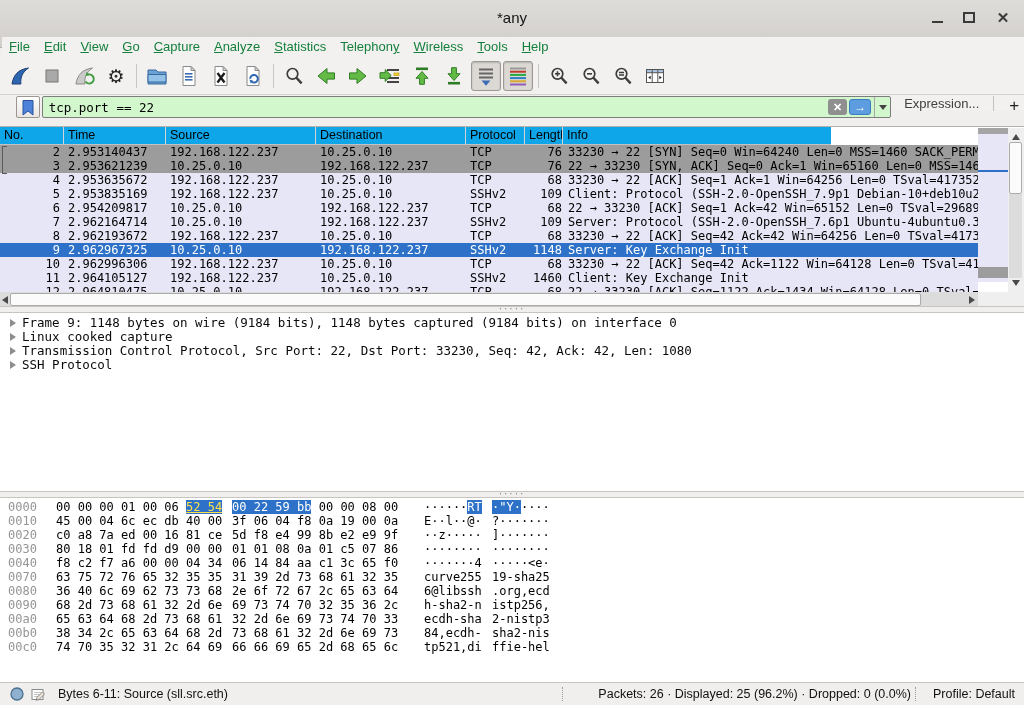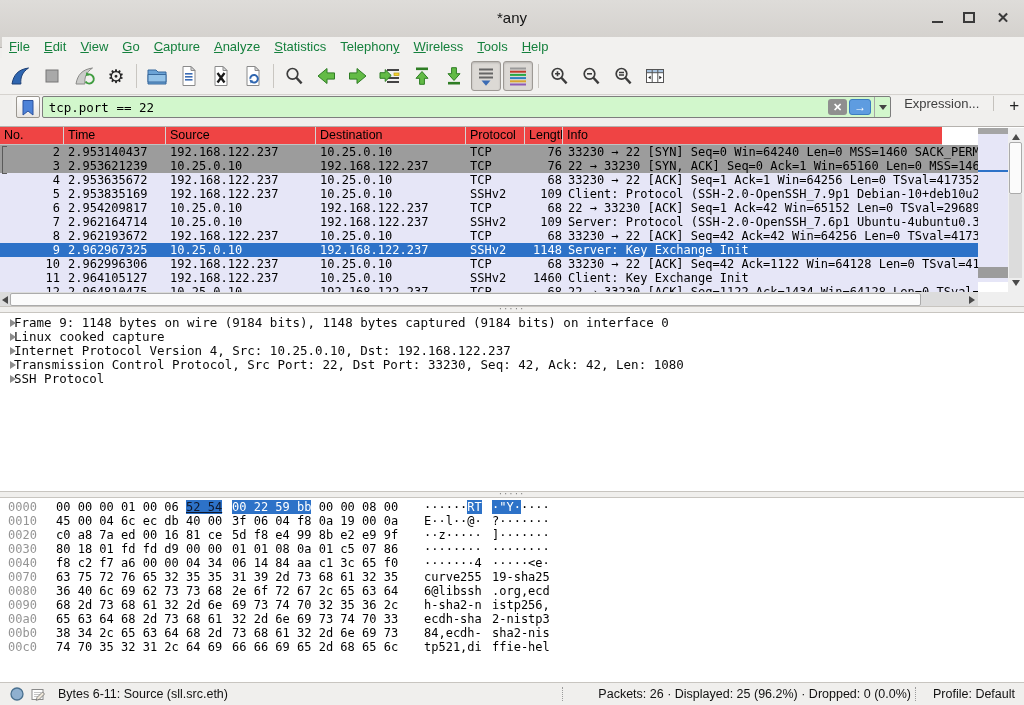--- a/index.html
+++ b/index.html
@@ -31,21 +31,21 @@
   #filter-text{font-family:"DejaVu Sans Mono",monospace;font-size:12.5px;color:#000;padding-left:6px;}
   #clear-btn{position:absolute;right:43px;top:2px;width:19px;height:16px;background:#8f8f8f;border-radius:3px;color:#fff;font-size:11px;font-weight:bold;display:flex;align-items:center;justify-content:center;}
   #apply-btn{position:absolute;right:19px;top:2px;width:22px;height:16px;background:#5e9ce0;border:1px solid #3c7cc0;border-radius:3px;color:#fff;font-size:12px;font-weight:bold;display:flex;align-items:center;justify-content:center;box-sizing:border-box;line-height:1;}
   #caret-btn{position:absolute;right:0;top:0;width:15px;height:20px;border-left:1px solid #a6a6a6;display:flex;align-items:center;justify-content:center;}
   .tri-down{width:0;height:0;border-left:4px solid transparent;border-right:4px solid transparent;border-top:5px solid #444;}
   #expression-label{margin-left:13px;font-size:13px;color:#404040;}
   #plus-sep{width:1px;height:15px;background:#c5c2bd;margin:0 10px 0 14px;}
   #plus-btn{font-size:17px;color:#222;width:20px;text-align:center;}
   
   #plist{position:absolute;left:0;top:126px;width:1024px;height:180px;background:#fff;border-top:1px solid #b5b2ae;box-sizing:content-box;}
-  #phead{position:absolute;left:0;top:0;width:942px;height:18px;background:#ef4444;border-bottom:1px solid #c2c2c2;box-sizing:border-box;}
+  #phead{position:absolute;left:0;top:0;width:831px;height:18px;background:#0ea5e9;border-bottom:1px solid #c2c2c2;box-sizing:border-box;}
   .hcell{position:absolute;top:0;height:17px;padding:1px 0 0 4px;font-size:12.5px;color:#000;border-right:1px solid #d4d4d4;overflow:hidden;white-space:nowrap;box-sizing:border-box;}
   .hc0{left:0;width:64px}.hc1{left:64px;width:102px}.hc2{left:166px;width:150px}.hc3{left:316px;width:150px}.hc4{left:466px;width:59px}.hc5{left:525px;width:38px}.hc6{left:563px;width:415px;border-right:none}
   #prows{position:absolute;left:0;top:18px;width:978px;height:147px;overflow:hidden;}
   .prow{position:relative;height:14px;line-height:14px;font-family:"DejaVu Sans Mono",monospace;font-size:12px;white-space:nowrap;color:#000;}
   .pc{position:absolute;top:0;overflow:hidden;white-space:pre;}
   .pc-no{left:0;width:60px;text-align:right;}
   .pc-time{left:68px;}
   .pc-src{left:170px;}
   .pc-dst{left:320px;}
   .pc-proto{left:470px;}
@@ -65,21 +65,21 @@
   #hscroll{position:absolute;left:0;top:165px;width:978px;height:15px;background:#dcdcdc;}
   .hthumb{position:absolute;left:10px;top:1px;width:911px;height:13px;background:#fbfbfb;border:1px solid #ababab;border-radius:2px;box-sizing:border-box;}
   .sb-left{position:absolute;left:2px;top:4px;width:0;height:0;border-top:4px solid transparent;border-bottom:4px solid transparent;border-right:6px solid #4a4a4a;}
   .sb-right{position:absolute;right:3px;top:4px;width:0;height:0;border-top:4px solid transparent;border-bottom:4px solid transparent;border-left:6px solid #4a4a4a;}
   #hcorner{position:absolute;left:978px;top:165px;width:46px;height:15px;background:#efefef;}
   
   .splitter{position:absolute;left:0;right:0;height:7px;background:#f0efed;border-top:1px solid #c8c5c0;border-bottom:1px solid #c8c5c0;box-sizing:border-box;text-align:center;font-size:10px;line-height:4px;letter-spacing:2px;color:#7c7c7c;}
   #split1{top:306px}#split2{top:491px}
   
   #details{position:absolute;left:0;top:313px;right:0;height:178px;background:#fff;padding-top:3px;box-sizing:border-box;}
-  .dline{position:relative;height:14px;line-height:14px;padding-left:14px;font-family:"DejaVu Sans Mono",monospace;font-size:12.5px;color:#0a0a0a;white-space:nowrap;}
+  .dline{position:relative;height:14px;line-height:14px;padding-left:22px;font-family:"DejaVu Sans Mono",monospace;font-size:12.5px;color:#0a0a0a;white-space:nowrap;}
   .dtri{position:absolute;left:10px;top:3px;width:0;height:0;border-top:4px solid transparent;border-bottom:4px solid transparent;border-left:6px solid #8d8d8d;}
   
   #hexpane{position:absolute;left:0;top:498px;right:0;height:184px;background:#fff;padding-top:2px;box-sizing:border-box;text-align:right;}
   .hrow{position:relative;height:14px;line-height:14px;font-family:"DejaVu Sans Mono",monospace;font-size:12px;color:#000;}
   .hrow span{white-space:pre;}
   .hoff{position:absolute;left:8px;color:#949494;}
   .hseg{position:absolute;}
   .hg1{left:56px}.hg2{left:232px}.ha1{left:424px}.ha2{left:492px}
   
   #statusbar{position:absolute;left:0;top:682px;width:1024px;height:23px;background:#f0efed;border-top:1px solid #c8c5c0;box-sizing:border-box;}
@@ -443,31 +443,30 @@
       <div class="sb-right"></div>
     </div>
     <div id="hcorner"></div>
   </div>
 
   <div class="splitter" id="split1">·····</div>
 
   <div id="details">
       <div class="dline"><div class="dtri"></div><span>Frame 9: 1148 bytes on wire (9184 bits), 1148 bytes captured (9184 bits) on interface 0</span></div>
       <div class="dline"><div class="dtri"></div><span>Linux cooked capture</span></div>
-      <div class="dline"><div class="dtri"></div><span>Internet Protocol Version 4, Src: 10.25.0.10, Dst: 192.168.122.237</span></div>
       <div class="dline"><div class="dtri"></div><span>Transmission Control Protocol, Src Port: 22, Dst Port: 33230, Seq: 42, Ack: 42, Len: 1080</span></div>
       <div class="dline"><div class="dtri"></div><span>SSH Protocol</span></div>
     </div>
 
   <div class="splitter" id="split2">·····</div>
 
   <div id="hexpane">
       <div class="hrow">
         <span class="hoff">0000</span>
-        <span class="hseg hg1"><span>00 00 00 01 00 06 </span><span style="background: rgb(45, 114, 200); color: #0f172a; text-decoration: underline;">52 54</span></span>
+        <span class="hseg hg1"><span>00 00 00 01 00 06 </span><span style="background: rgb(45, 114, 200); color: #fde047; text-decoration: underline;">52 54</span></span>
         <span class="hseg hg2"><span style="background: rgb(45, 114, 200); color: rgb(255, 255, 255);">00 22 59 bb</span><span> 00 00 08 00</span></span>
         <span class="hseg ha1"><span>······</span><span style="background: rgb(45, 114, 200); color: rgb(255, 255, 255);">RT</span></span>
         <span class="hseg ha2"><span style="background: rgb(45, 114, 200); color: rgb(255, 255, 255);">·"Y·</span><span>····</span></span>
       </div>
       <div class="hrow">
         <span class="hoff">0010</span>
         <span class="hseg hg1"><span>45 00 04 6c ec db 40 00</span></span>
         <span class="hseg hg2"><span>3f 06 04 f8 0a 19 00 0a</span></span>
         <span class="hseg ha1"><span>E··l··@·</span></span>
         <span class="hseg ha2"><span>?·······</span></span>

